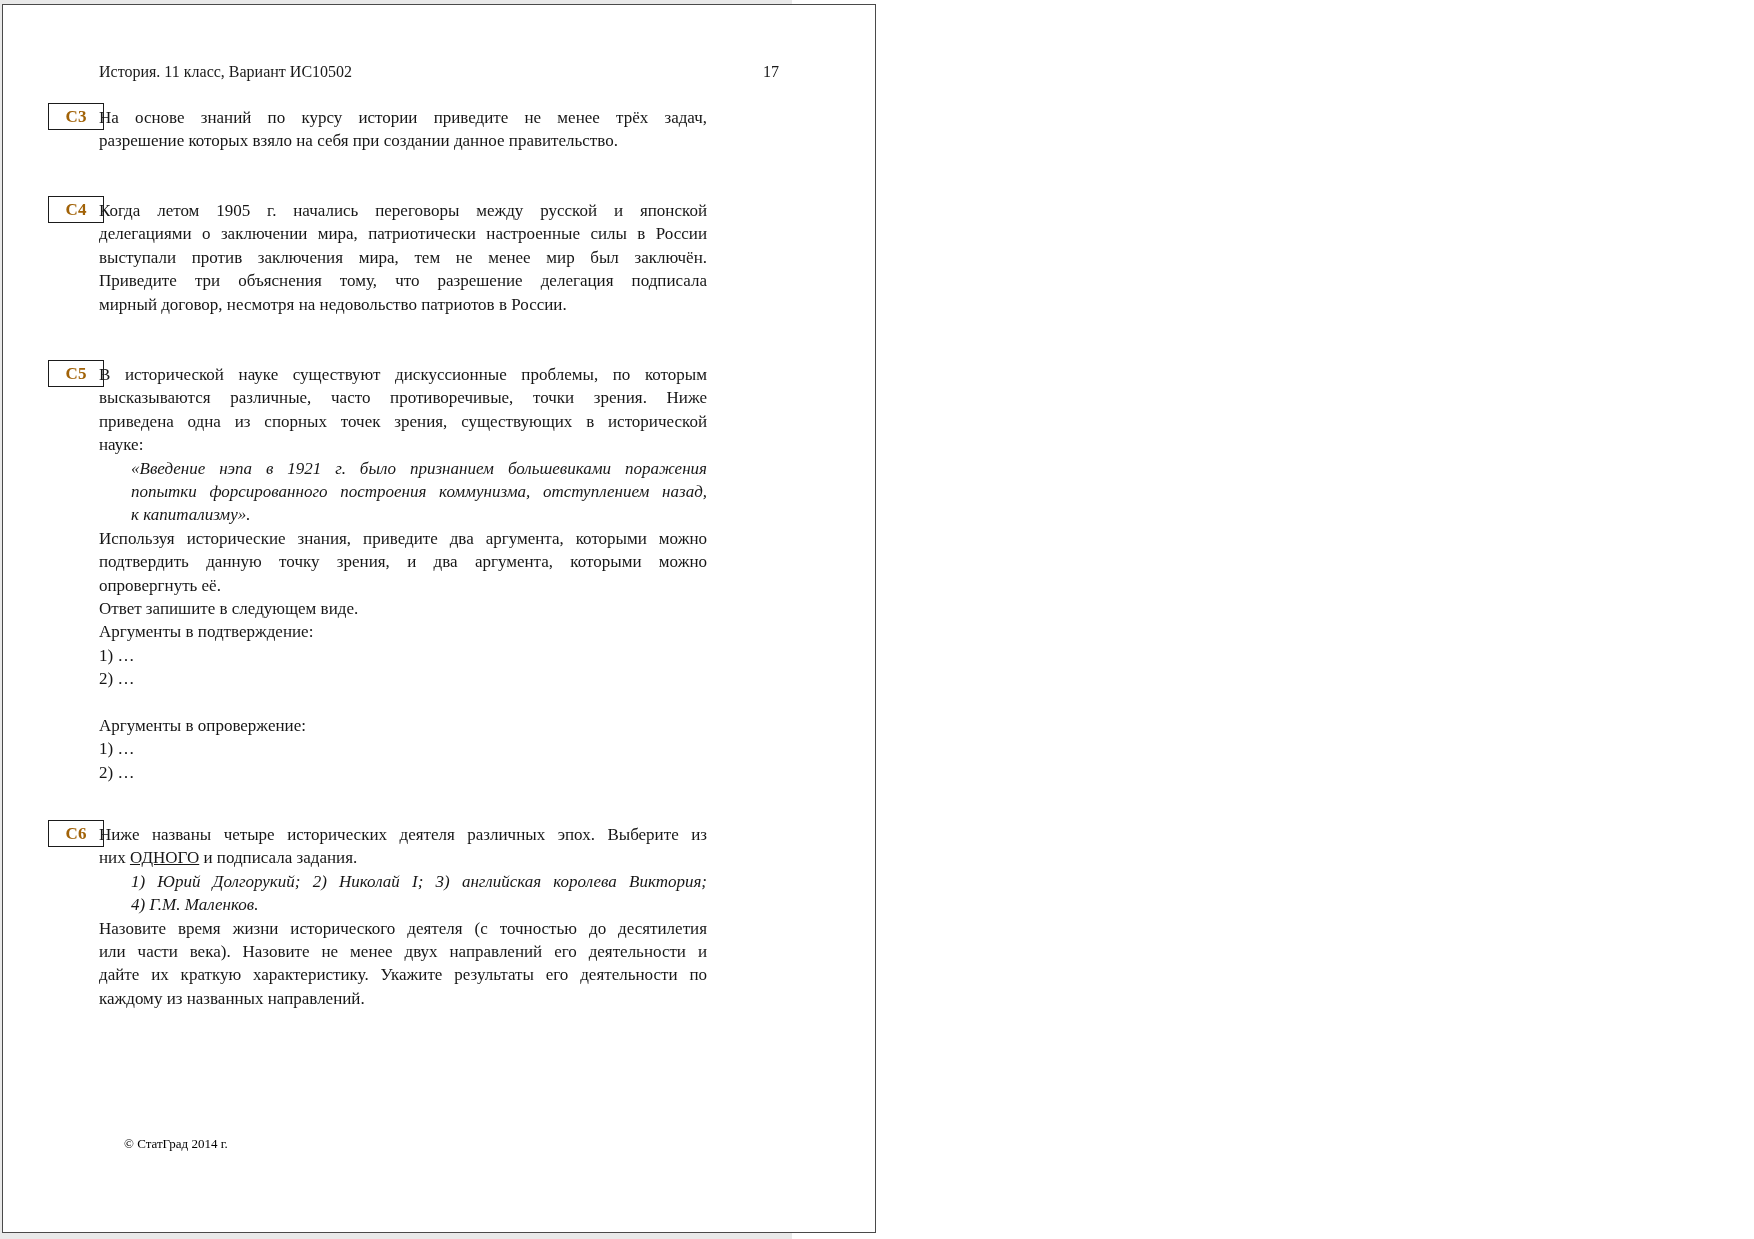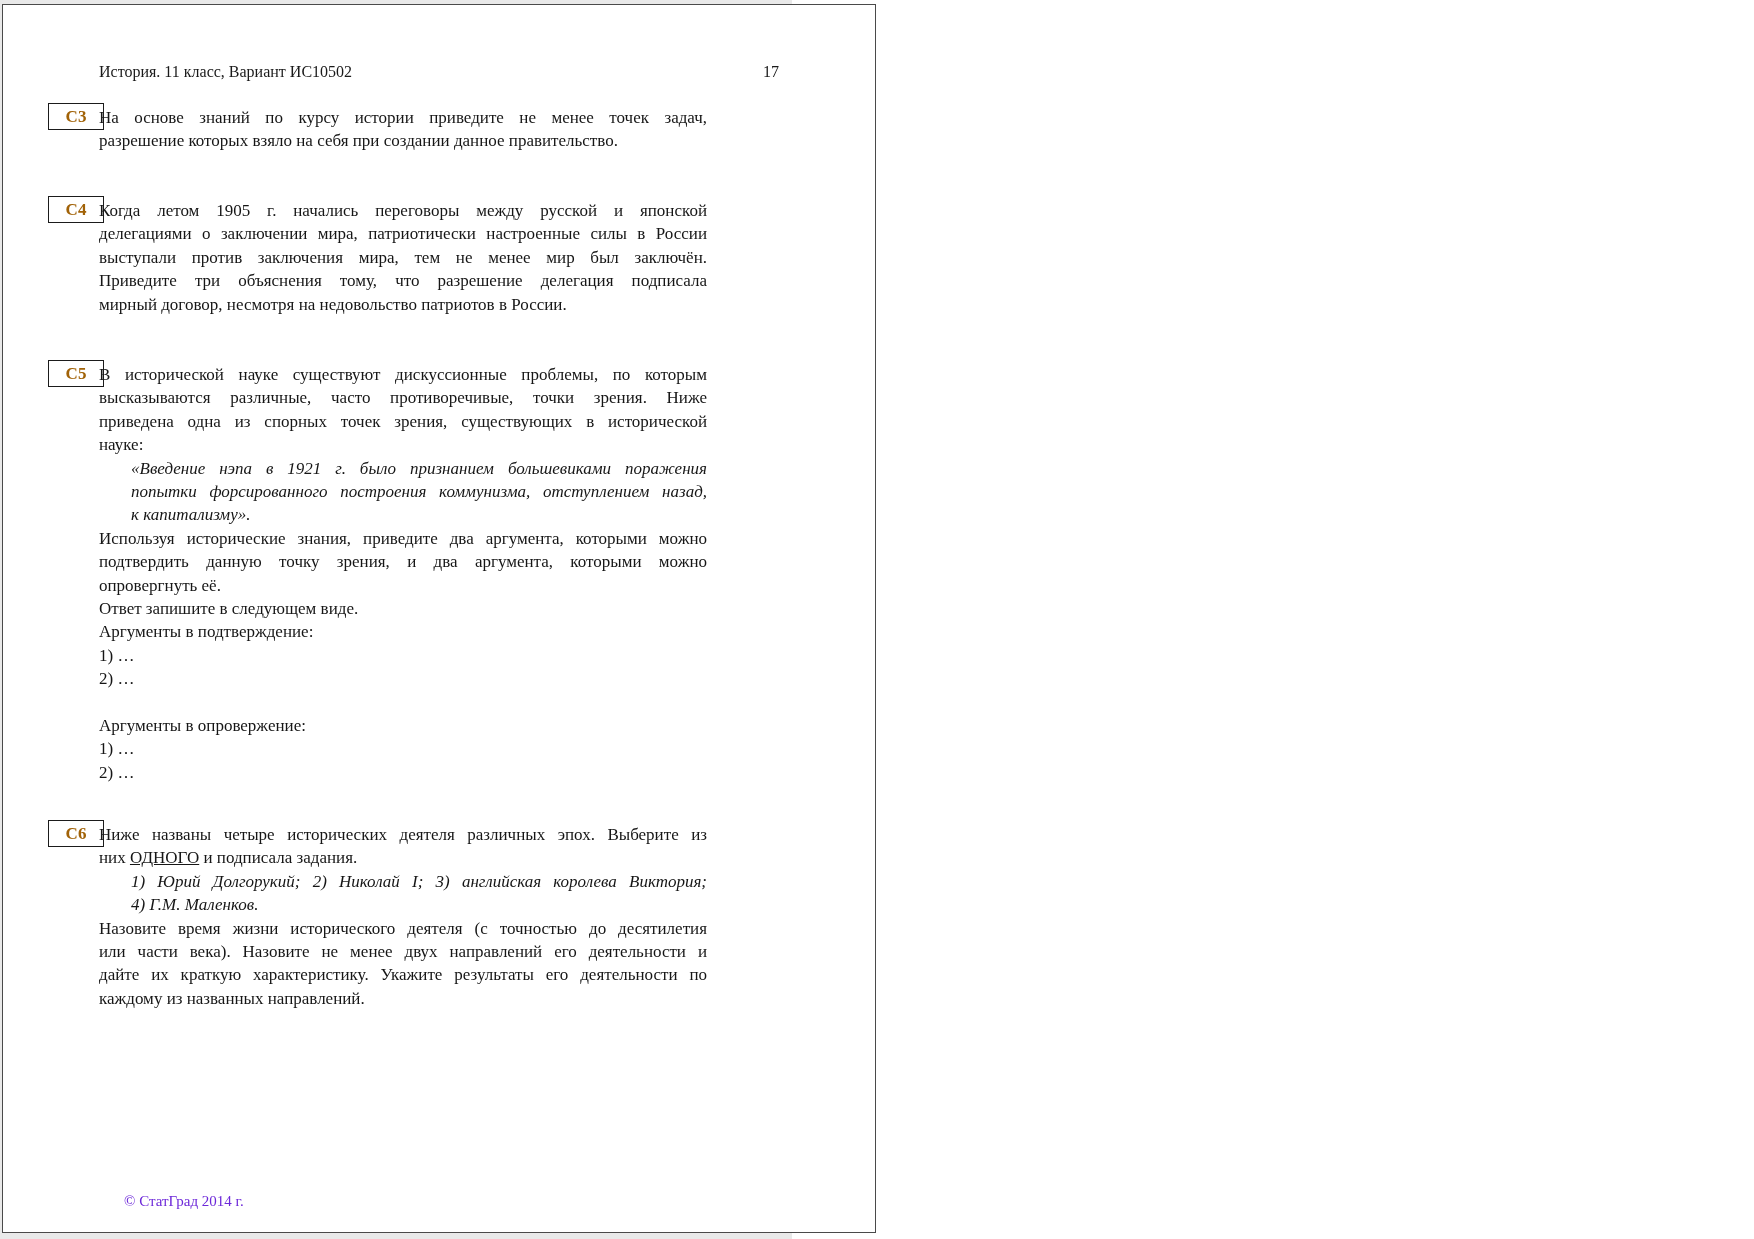--- a/index.html
+++ b/index.html
@@ -31,36 +31,36 @@
   .task-body{
     position:absolute;left:96px;top:0;width:608px;
     font-size:17px;line-height:23.4px;color:#161616;
   }
   .line{text-align:justify;}
   .line.fill{text-align-last:justify;text-justify:inter-word;}
   .blank-line{height:23.4px;}
   .seg-normal{font-style:normal;}
   .seg-italic{font-style:italic;margin-left:32px;}
   .seg-underline{text-decoration:underline;}
-  .page-footer{position:absolute;left:121px;top:1188px;font-size:15px;color:#6d28d9;}
+  .page-footer{position:absolute;left:121px;top:1131px;font-size:13px;color:#000000;}
 </style>
 </head>
 <body>
 
 <div class="canvas">
   <div class="page">
     <div class="page-header">
       <span class="header-title">История. 11 класс, Вариант ИС10502</span>
       <span class="page-number">17</span>
     </div>
     <div id="tasks-root">
         <div class="task">
           <div class="task-badge">С3</div>
           <div class="task-body">
-            <div class="line fill"><span class="seg-normal">На основе знаний по курсу истории приведите не менее точек задач,</span></div>
+            <div class="line fill"><span class="seg-normal">На основе знаний по курсу истории приведите не менее трёх задач,</span></div>
             <div class="line"><span class="seg-normal">разрешение которых взяло на себя при создании данное правительство.</span></div>
           </div>
         </div>
         <div class="task">
           <div class="task-badge">С4</div>
           <div class="task-body">
             <div class="line fill"><span class="seg-normal">Когда летом 1905 г. начались переговоры между русской и японской</span></div>
             <div class="line fill"><span class="seg-normal">делегациями о заключении мира, патриотически настроенные силы в России</span></div>
             <div class="line fill"><span class="seg-normal">выступали против заключения мира, тем не менее мир был заключён.</span></div>
             <div class="line fill"><span class="seg-normal">Приведите три объяснения тому, что разрешение делегация подписала</span></div>

